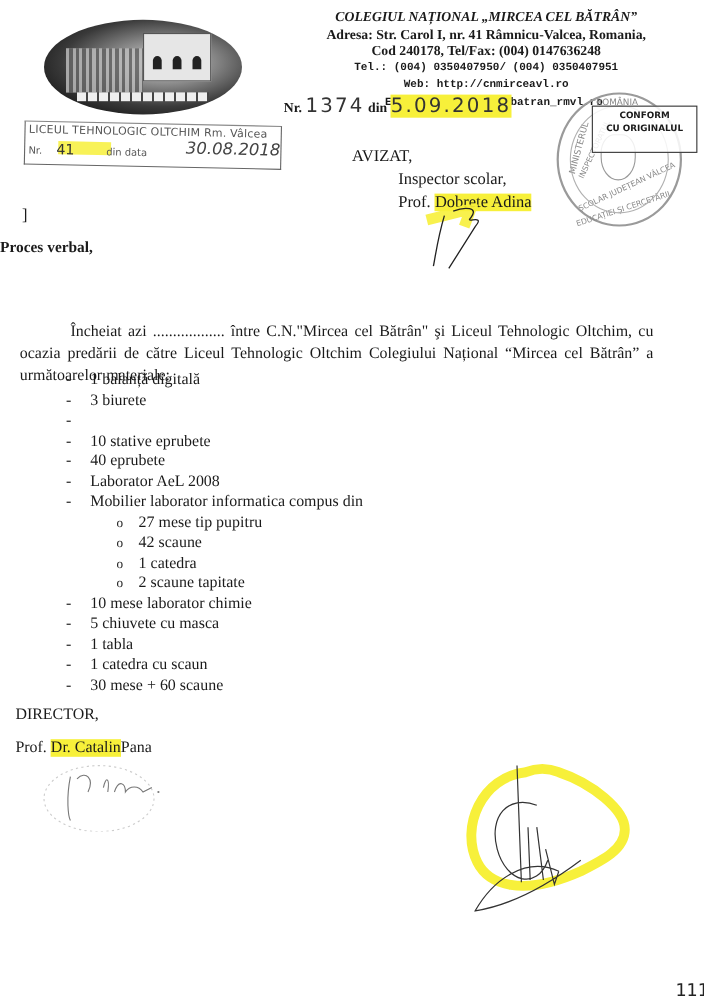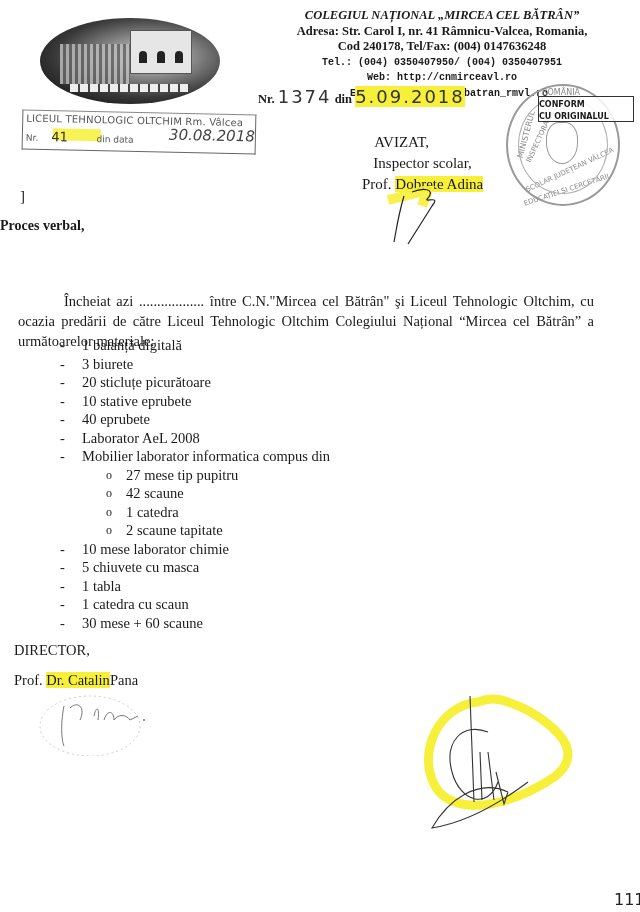--- a/index.html
+++ b/index.html
@@ -24,23 +24,23 @@
     .stamp-box { left: 22px; top: 112px; width: 232px; height: 38px; border: 1px solid #666; border-top-color: #888;
       transform: rotate(1.2deg); font-family: "DejaVu Sans", sans-serif; color: #555; font-size: 10px; }
     .stamp-box .l1 { position: absolute; left: 3px; top: 2px; white-space: nowrap; letter-spacing: 0.2px; }
     .stamp-box .l2 { position: absolute; left: 3px; top: 18px; white-space: nowrap; font-size: 9px; }
     .stamp-box .hl2 { position: absolute; left: 30px; top: 17px; width: 48px; height: 12px; background: #f7f03a; opacity: .85; }
     .stamp-box .date { position: absolute; left: 146px; top: 12px; font-size: 15px; font-style: italic; color: #444; }
     .seal { left: 506px; top: 84px; width: 110px; height: 118px; border: 2px solid #9a9a9a; border-radius: 50%; }
     .seal::after { content: ""; position: absolute; left: 10px; top: 10px; right: 10px; bottom: 10px; border: 1px solid #b0b0b0; border-radius: 50%; }
     .seal .txt { position: absolute; font-family: "DejaVu Sans", sans-serif; font-size: 8px; color: #888; white-space: nowrap; }
     .seal .eagle { position: absolute; left: 38px; top: 36px; width: 30px; height: 40px; border: 1px solid #999; border-radius: 40% 40% 50% 50%; }
-    .conform { left: 538px; top: 96px; width: 96px; height: 26px; border: 1px solid #333; background: rgba(255,255,255,0.85);
-      font-family: "DejaVu Sans", sans-serif; font-size: 8px; font-weight: bold; text-align: left; line-height: 12px; padding-top: 2px; box-sizing: border-box; }
-    .avizat { left: 320px; top: 132px; font-size: 15px; line-height: 21px; text-align: center; }
+    .conform { left: 538px; top: 96px; width: 96px; height: 43px; border: 1px solid #333; background: rgba(255,255,255,0.85);
+      font-family: "DejaVu Sans", sans-serif; font-size: 8px; font-weight: bold; text-align: center; line-height: 12px; padding-top: 2px; box-sizing: border-box; }
+    .avizat { left: 320px; top: 132px; font-size: 15px; line-height: 21px; }
     .avizat .l2 { padding-left: 42px; }
     .bracket { left: 20px; top: 188px; font-size: 15px; }
     .pv-title { left: 0; top: 218px; width: 640px; font-weight: bold; font-size: 14px; }
     .body-text { left: 18px; top: 258px; width: 576px; font-size: 14.5px; line-height: 20px; text-align: justify; margin-top: 33px; }
     .body-text .indent { display: inline-block; width: 46px; }
     .list { left: 60px; top: 336px; font-size: 14.5px; line-height: 18.5px; }
     .list .row { display: flex; white-space: nowrap; }
     .list .dash { width: 22px; }
     .list .sub { display: flex; padding-left: 46px; }
     .list .bullet { width: 20px; font-size: 12px; }
@@ -129,21 +129,20 @@
   <div class="row">
       <span class="dash">-</span>
       <span>1 balanță digitală</span>
     </div>
   <div class="row">
       <span class="dash">-</span>
       <span>3 biurete</span>
     </div>
   <div class="row">
       <span class="dash">-</span>
-      <span>20 sticluțe picurătoare</span>
     </div>
   <div class="row">
       <span class="dash">-</span>
       <span>10 stative eprubete</span>
     </div>
   <div class="row">
       <span class="dash">-</span>
       <span>40 eprubete</span>
     </div>
   <div class="row">

